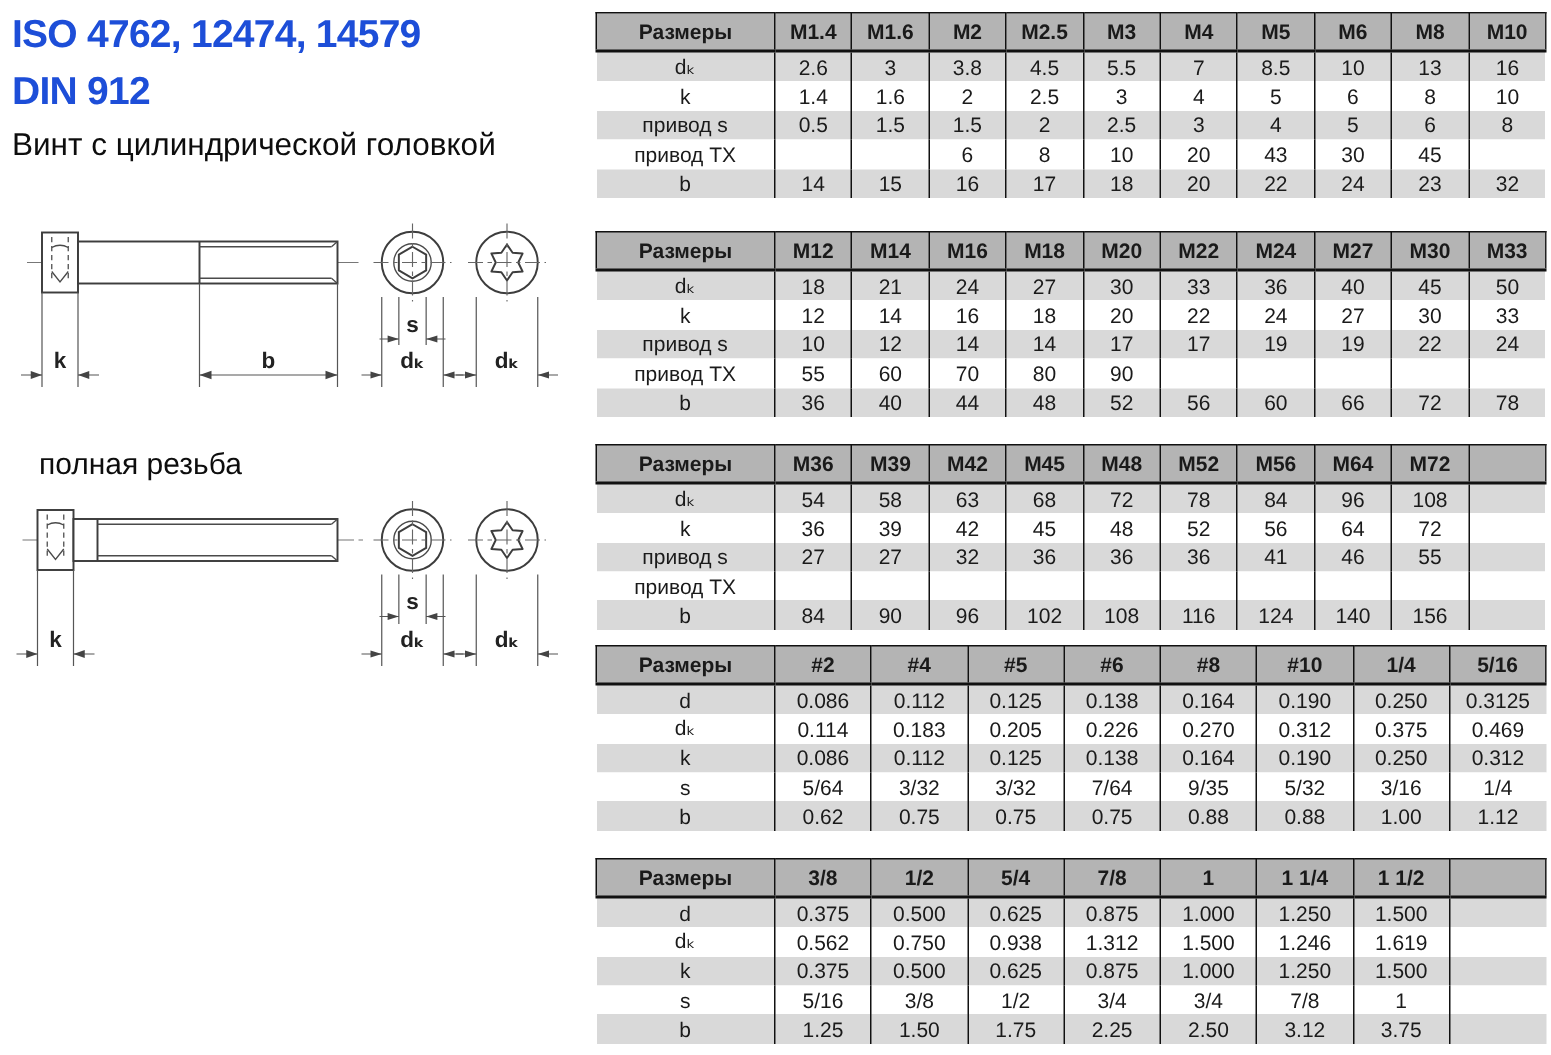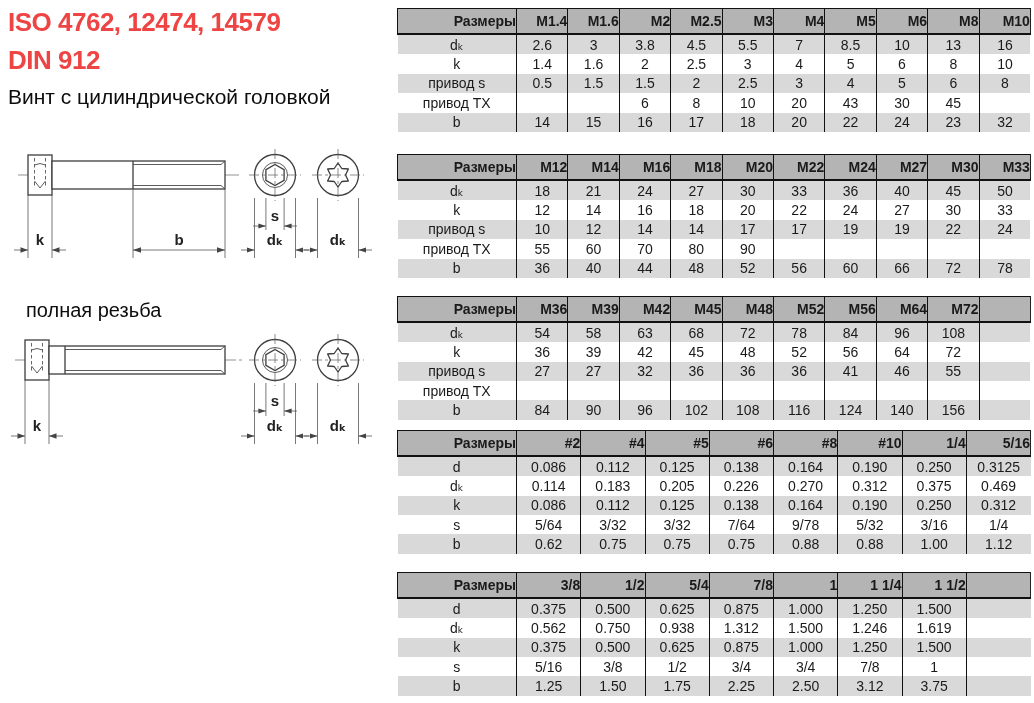--- a/index.html
+++ b/index.html
@@ -1,31 +1,31 @@
 <!DOCTYPE html>
 <html><head>
 <meta charset="utf-8">
 <style>
   html,body{margin:0;padding:0;}
   body{
     position:relative;width:1034px;height:703px;overflow:hidden;background:#ffffff;
     font-family:"Liberation Sans","DejaVu Sans",sans-serif;color:#111;
   }
-  .title-line{position:absolute;left:8px;font-size:26px;font-weight:700;letter-spacing:-0.5px;color:#ef4444;white-space:nowrap;}
+  .title-line{position:absolute;left:8px;font-size:26px;font-weight:700;letter-spacing:-0.5px;color:#1d4ed8;white-space:nowrap;}
   #title1{top:7px;}
   #title2{top:45px;}
   .subtitle{position:absolute;left:8px;top:85px;font-size:21px;color:#0d0d0d;white-space:nowrap;}
   .full-thread{position:absolute;left:26px;top:299px;font-size:20px;color:#0d0d0d;white-space:nowrap;}
 
   #tables-panel{position:absolute;left:397px;top:8px;width:633px;}
   .spec-table{border-collapse:collapse;table-layout:fixed;width:633px;color:#1a1a1a;}
   .spec-table th{
     background:#b4b4b4;font-weight:700;font-size:14px;height:24px;padding:0;vertical-align:middle;
     border-top:1.5px solid #111;border-bottom:2.5px solid #111;
-    border-left:1px solid #111;border-right:1px solid #111;text-align:right;
+    border-left:1px solid #111;border-right:1px solid #111;text-align:center;
   }
   .spec-table th:last-child{border-right:1px solid #222;}
   .spec-table td{
     font-size:14px;height:19.4px;padding:0;text-align:center;vertical-align:middle;
     border-left:1px solid #111;border-right:1px solid #111;
   }
   .spec-table td.rowhead{border-left:none;}
   .spec-table td:last-child{border-right:none;}
   .spec-table tbody tr:nth-child(odd){background:#d9d9d9;}
   .spec-table tbody tr:nth-child(even){background:#ffffff;}
@@ -527,21 +527,21 @@
           <td>0.190</td>
           <td>0.250</td>
           <td>0.312</td>
         </tr>
         <tr>
           <td class="rowhead">s</td>
           <td>5/64</td>
           <td>3/32</td>
           <td>3/32</td>
           <td>7/64</td>
-          <td>9/78</td>
+          <td>9/35</td>
           <td>5/32</td>
           <td>3/16</td>
           <td>1/4</td>
         </tr>
         <tr>
           <td class="rowhead">b</td>
           <td>0.62</td>
           <td>0.75</td>
           <td>0.75</td>
           <td>0.75</td>

